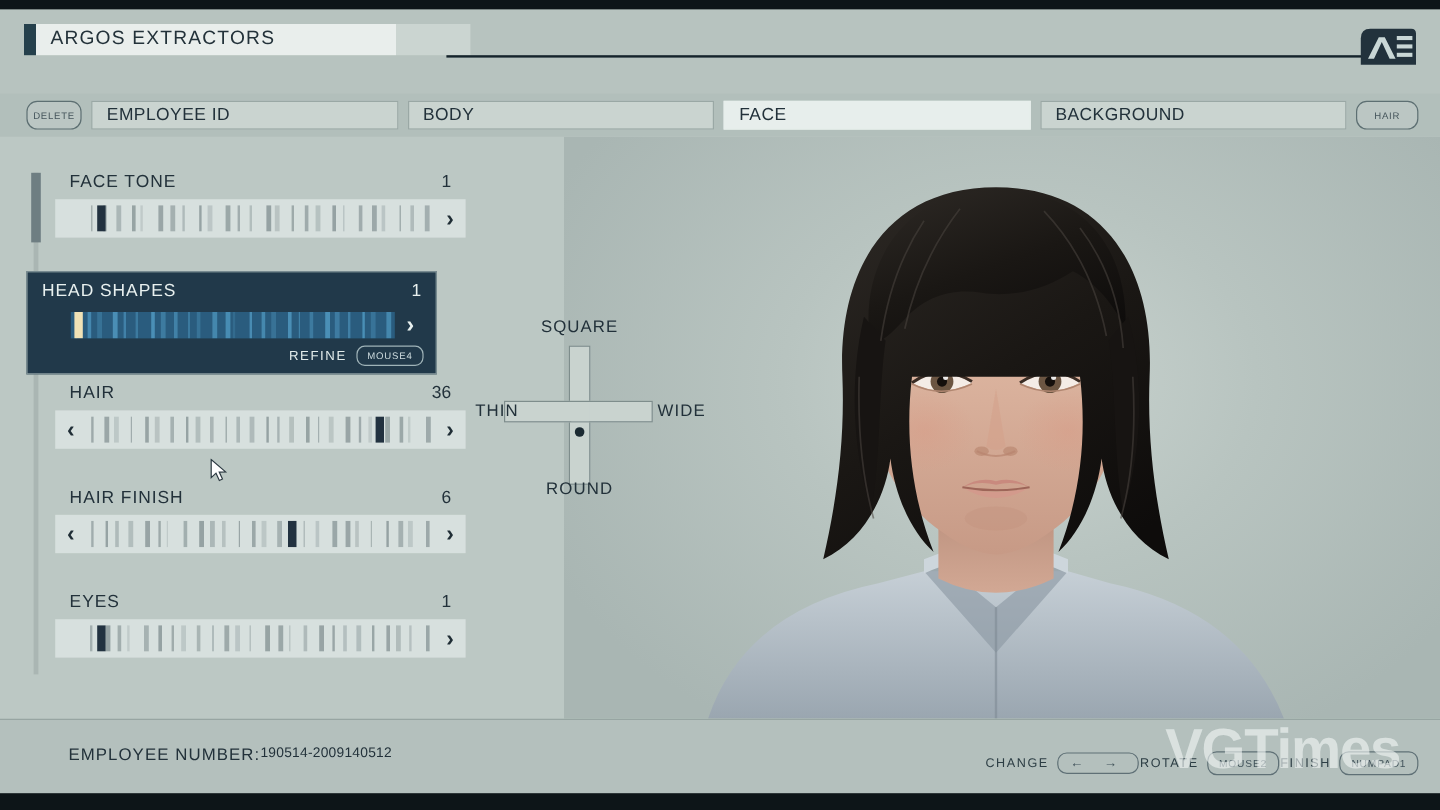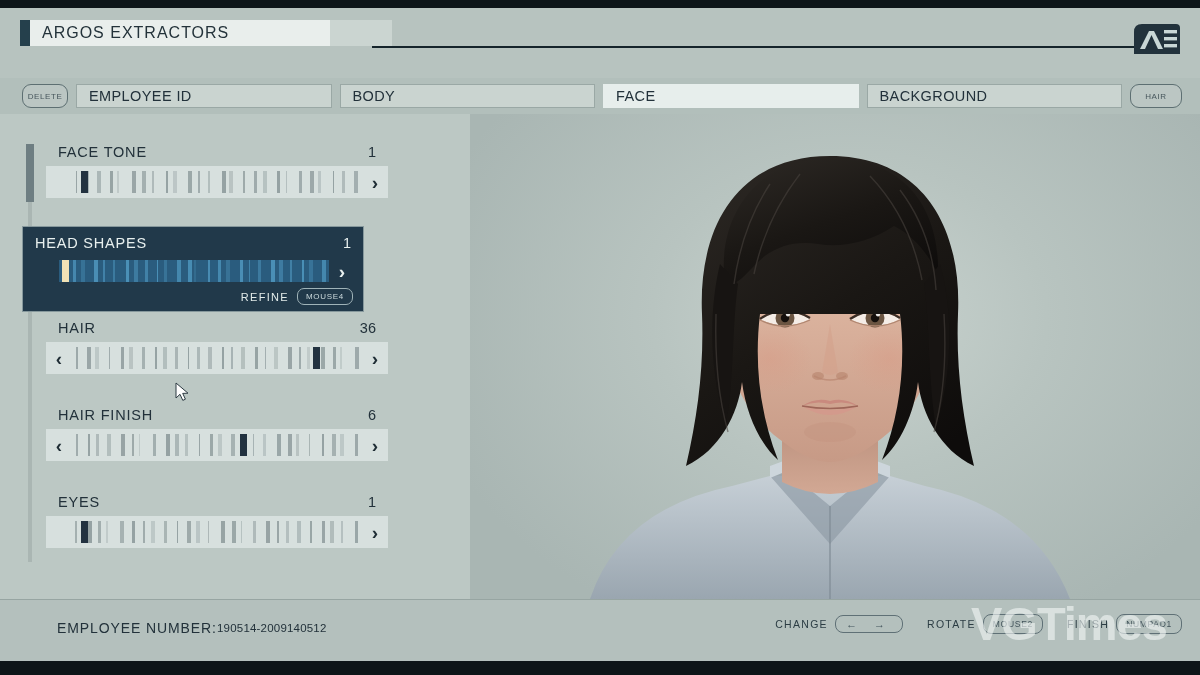--- a/index.html
+++ b/index.html
@@ -233,22 +233,22 @@
   }
   .emp-label{
     position:absolute; left:57px; top:20px;
     font-size:14px; letter-spacing:0.9px; color:#22313a;
   }
   .emp-value{
     position:absolute; left:217px; top:22px;
     font-size:11.5px; letter-spacing:0.2px; color:#22313a;
   }
   .hints{
-    position:absolute; right:18px; top:14px;
-    display:flex; align-items:center; gap:24px;
+    position:absolute; right:18px; top:26px;
+    display:flex; align-items:center; gap:1px;
   }
   .hint{
     display:flex; align-items:center; gap:7px;
   }
   .hint-label{
     font-size:10.5px; letter-spacing:1.3px; color:#2c3d44;
   }
   .keycap-sm{
     border:1.2px solid #5f7076; border-radius:8px;
     font-size:8.5px; letter-spacing:0.7px; color:#41525a;
@@ -626,20 +626,30 @@
       </div>
     </div>
   </div>
 
   <div class="cursor">
     <svg width="16" height="20" viewBox="0 0 16 20">
       <path d="M1 1 L1 16 L5 12.3 L7.8 18.4 L10.4 17.2 L7.7 11.4 L13 11.2 Z" fill="#ffffff" stroke="#2c3a42" stroke-width="1"></path>
     </svg>
   </div>
 
+  <div class="crosshair">
+    <div class="cross-v"></div>
+    <div class="cross-h"></div>
+    <div class="cross-center"></div>
+    <div class="cross-dot"></div>
+    <div class="cross-lbl lbl-up">SQUARE</div>
+    <div class="cross-lbl lbl-down">ROUND</div>
+    <div class="cross-lbl lbl-left">THIN</div>
+    <div class="cross-lbl lbl-right">WIDE</div>
+  </div>
 </div>
 
 <div class="footer">
   <div class="emp-label">EMPLOYEE NUMBER:</div>
   <div class="emp-value">190514-2009140512</div>
 
   <div class="hints">
     <div class="hint">
       <span class="hint-label">CHANGE</span>
       <span class="keycap-arrows">←  →</span>

